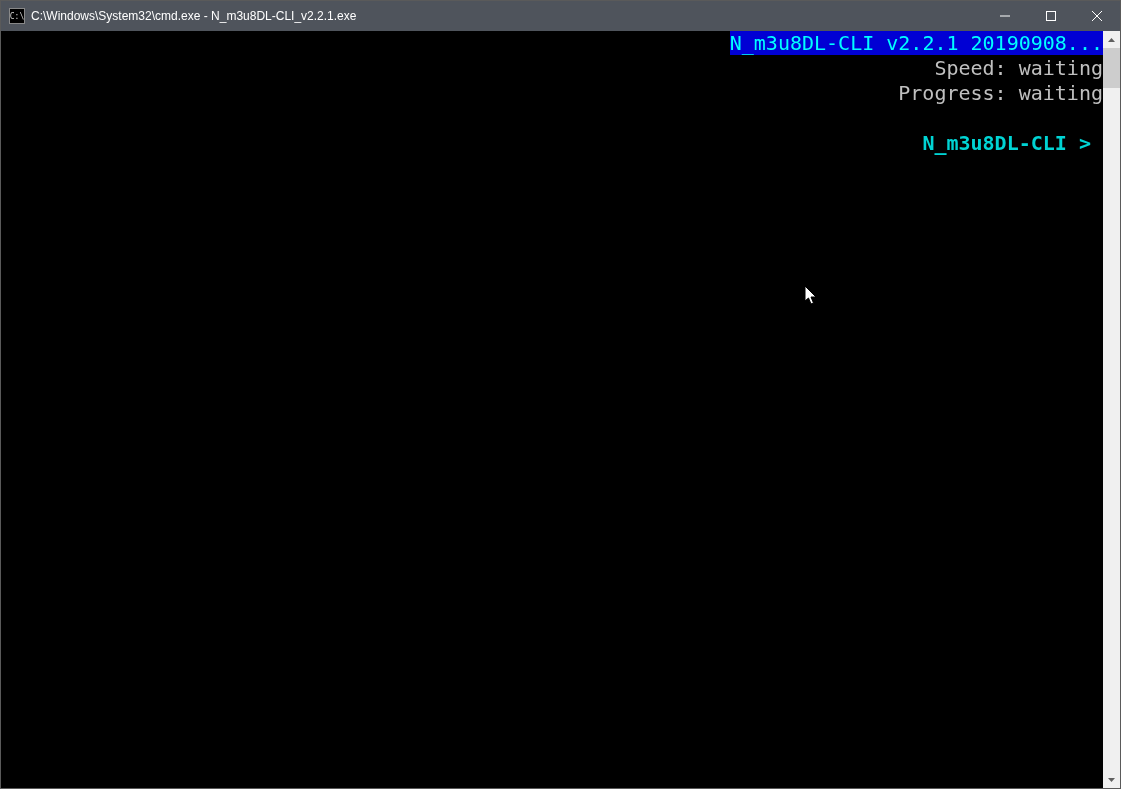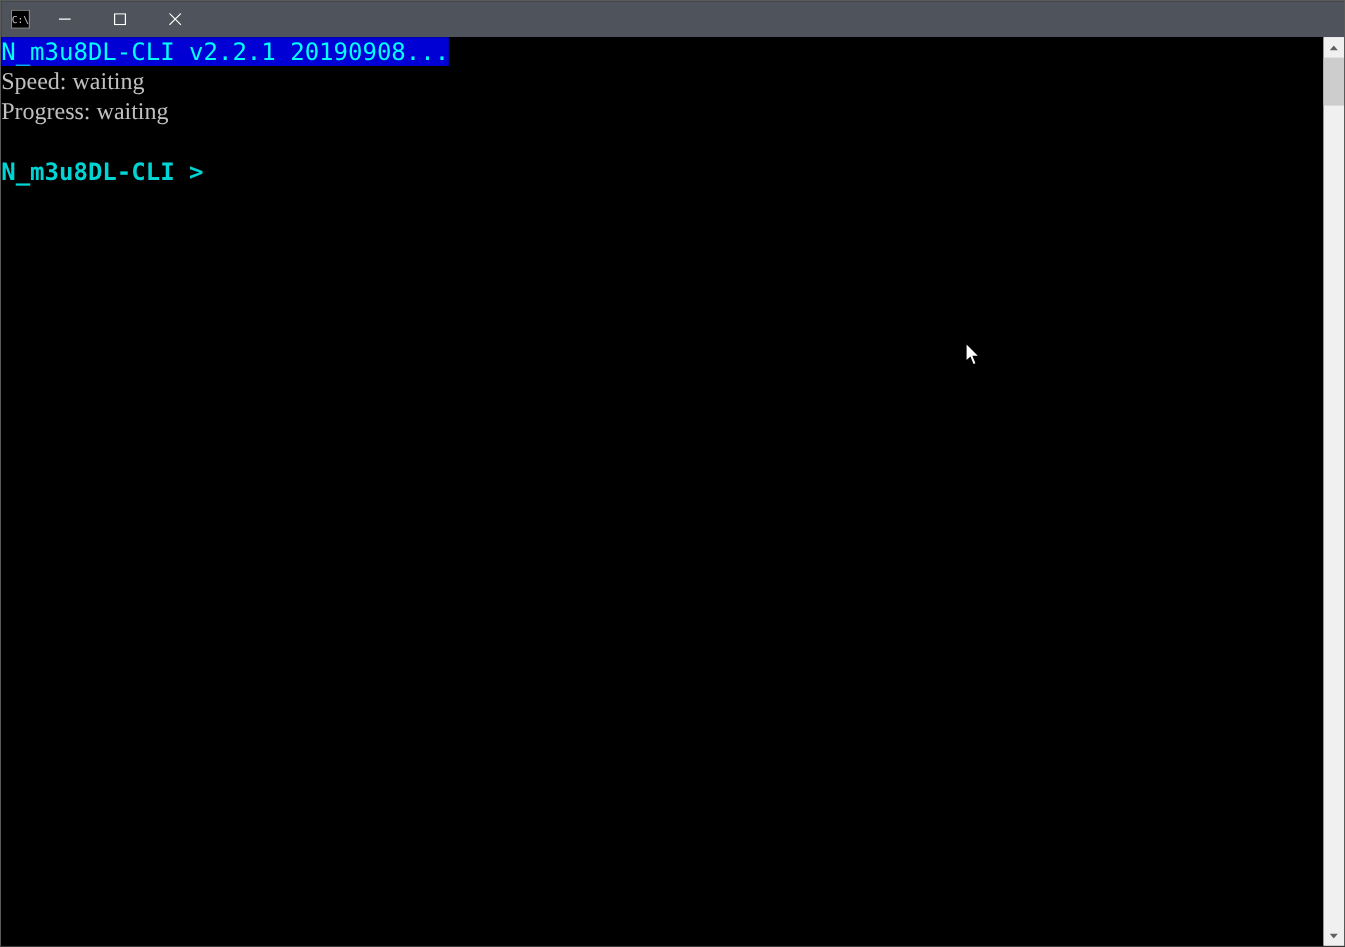--- a/index.html
+++ b/index.html
@@ -88,34 +88,34 @@
 
     .console {
       flex: 1;
       background: #000;
       padding: 0;
       font-family: "Consolas", "NSimSun", "SimSun", monospace;
       font-size: 20px;
       line-height: 25px;
       color: #c0c0c0;
       white-space: pre;
+      text-align: right;
     }
 
     .console-line {
       display: block;
     }
 
     .banner {
       color: #00ffff;
       background: #0000d4;
     }
 
     .status-text {
       color: #c0c0c0;
-      font-family: Liberation Serif, serif;
     }
 
     .prompt {
       color: #00d4d4;
       font-weight: bold;
     }
 
     .scrollbar {
       width: 17px;
       background: #f0f0f0;
@@ -163,20 +163,21 @@
     .cursor svg {
       filter: drop-shadow(1px 1px 1px rgba(0,0,0,0.5));
     }
   </style>
 </head>
 <body>
 
 <div class="window">
   <div class="titlebar">
     <div class="titlebar-icon">C:\</div>
+    <div class="titlebar-title">C:\Windows\System32\cmd.exe - N_m3u8DL-CLI_v2.2.1.exe</div>
     <div class="titlebar-controls">
       <div class="titlebar-btn">
         <svg viewBox="0 0 10 10">
             <path d="M0,5 L10,5"></path>
           </svg>
       </div>
       <div class="titlebar-btn">
         <svg viewBox="0 0 10 10">
             <rect x="0.5" y="0.5" width="9" height="9"></rect>
           </svg>

